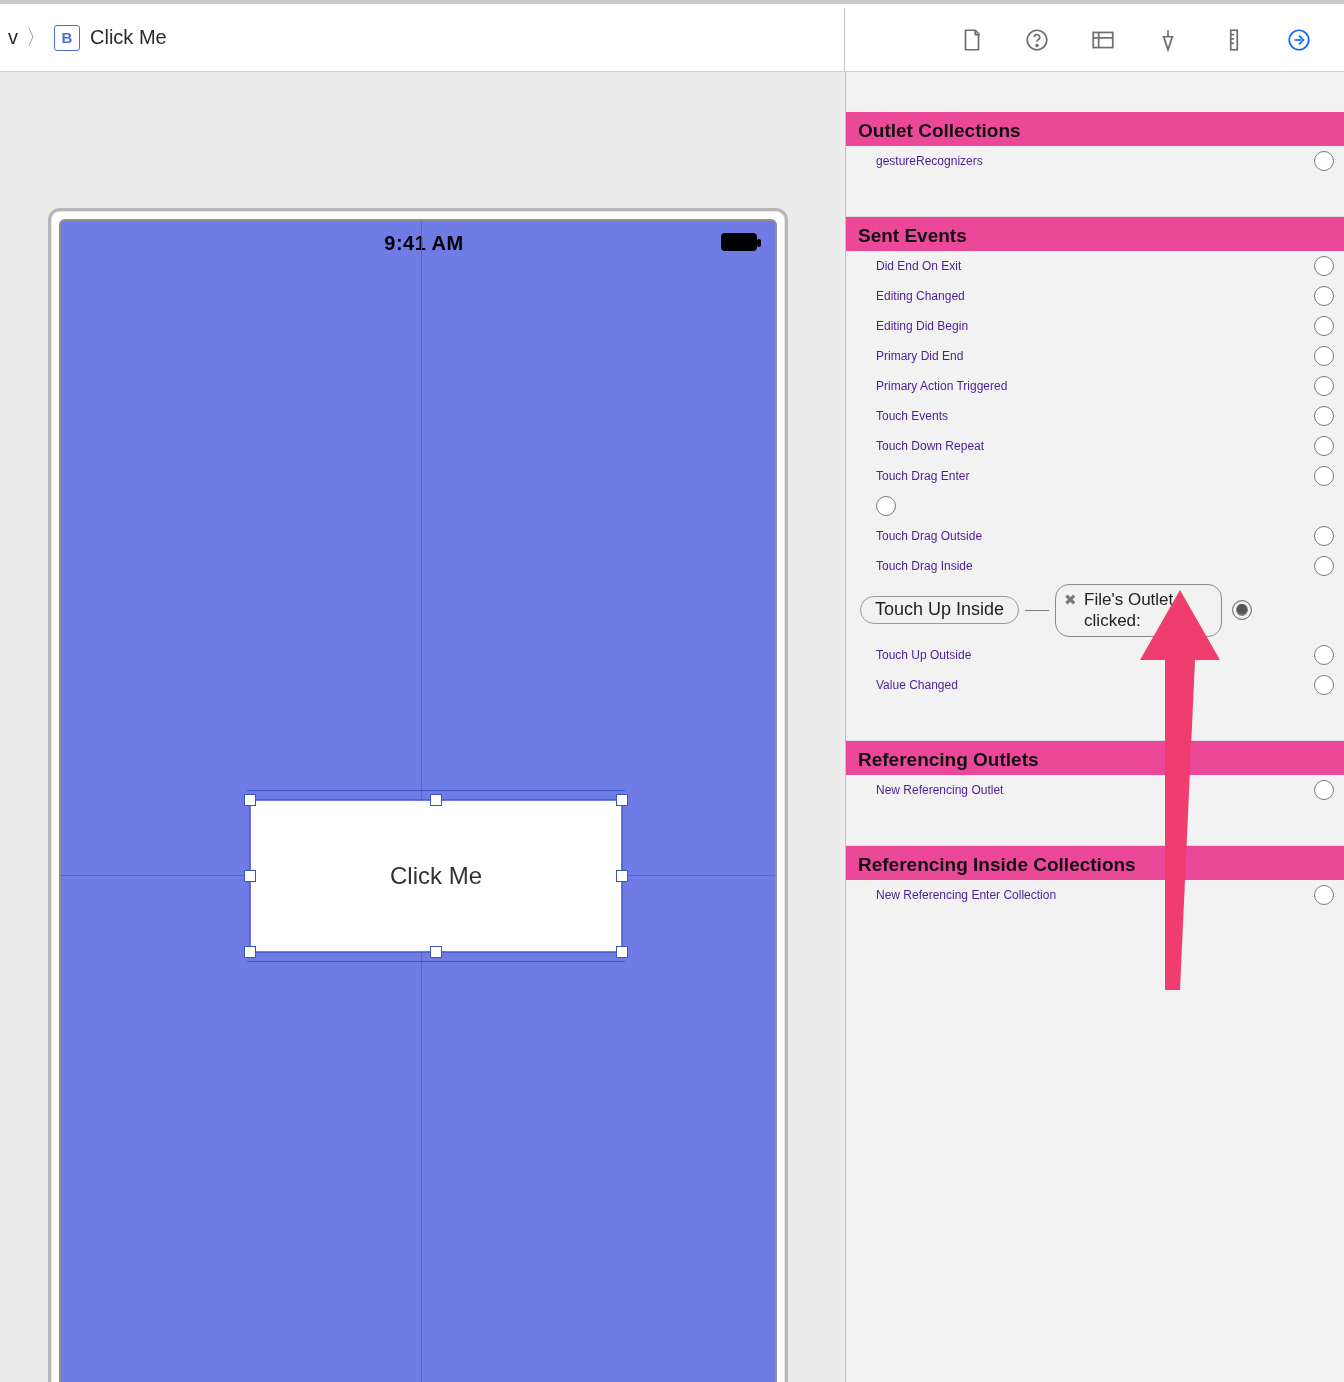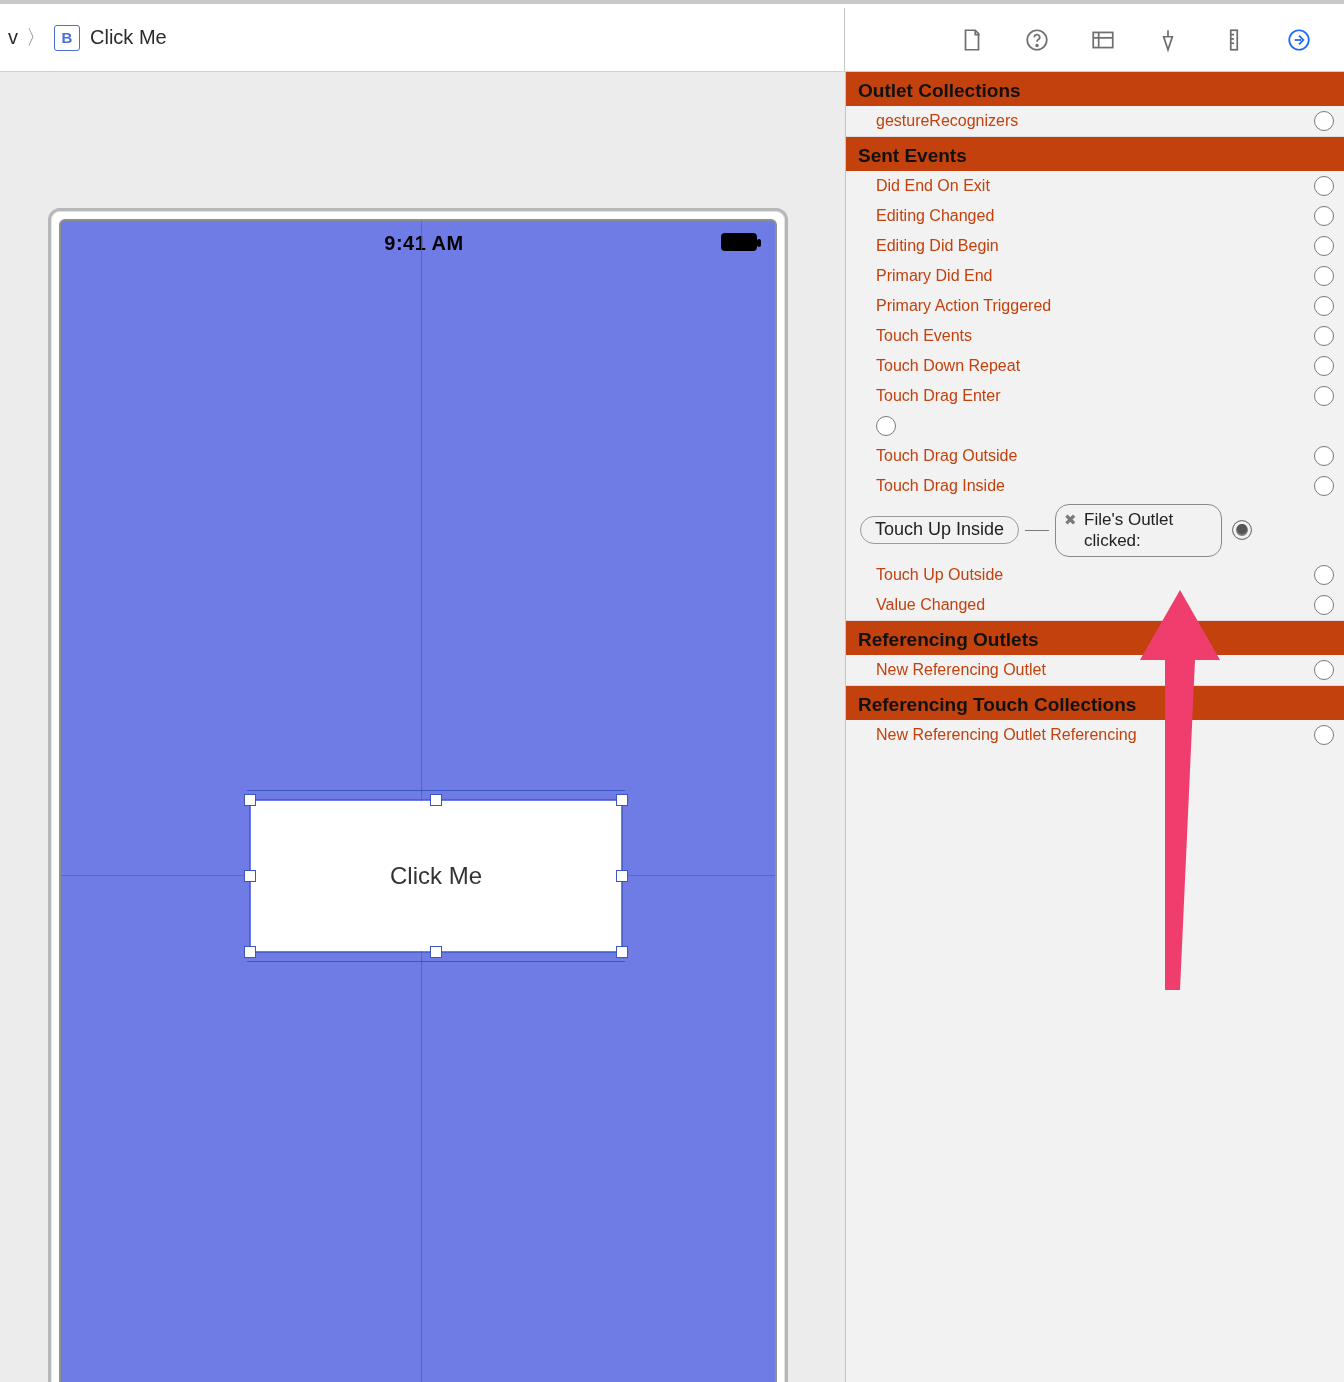--- a/index.html
+++ b/index.html
@@ -83,28 +83,28 @@
   .handle {
     position:absolute; width:12px; height:12px; background:#fff; border:1px solid #3b55c0;
   }
   
   .mguide { position:absolute; background:#3b55c0; height:1px;}
   .mguide.t { left:186px; width:378px; top:569px;}
   .mguide.b { left:186px; width:378px; top:740px;}
   
   .section-header {
     font-weight:700; font-size:19px; color:#111; padding:8px 12px 4px 12px;
-    border-top:1px solid #dcdcdc; background:#c2410c;
+    border-top:1px solid #dcdcdc; background:#ec4899;margin-top:40px;
   }
   .section-header:first-child{border-top:none;}
   .row {
     display:flex; align-items:center; padding:3px 10px 3px 30px; position:relative;
     min-height:30px;
   }
-  .row .lbl { flex:1; font-size:16px; color:#c2410c;}
+  .row .lbl { flex:1; font-size:12px; color:#4c1d95;}
   .conn-circle {
     width:20px; height:20px; border:1.5px solid #7a7a7a; border-radius:50%;
     background:#fff;
   }
   .conn-circle.filled { background:#7a7a7a;
     box-shadow:inset 0 0 0 3px #f2f2f2;
   }
   .conn-circle.filled::after{
     content:""; display:block; width:10px; height:10px; background:#555;
     border-radius:50%; margin:3px auto;
@@ -290,23 +290,23 @@
       <span class="lbl">Value Changed</span>
       <span class="conn-circle"></span>
     </div>
 
   <div class="section-header">Referencing Outlets</div>
   <div class="row">
     <span class="lbl">New Referencing Outlet</span>
     <span class="conn-circle"></span>
   </div>
 
-  <div class="section-header">Referencing Touch Collections</div>
-  <div class="row">
-    <span class="lbl">New Referencing Outlet Referencing</span>
+  <div class="section-header">Referencing Inside Collections</div>
+  <div class="row">
+    <span class="lbl">New Referencing Enter Collection</span>
     <span class="conn-circle"></span>
   </div>
 </div>
 
 <svg class="arrow" viewBox="0 0 140 400">
   <defs></defs>
   <polygon points="70,0 110,70 85,70 70,400 55,400 55,70 30,70" fill="#ef3e6d"></polygon>
 </svg>
 
 </body></html>

